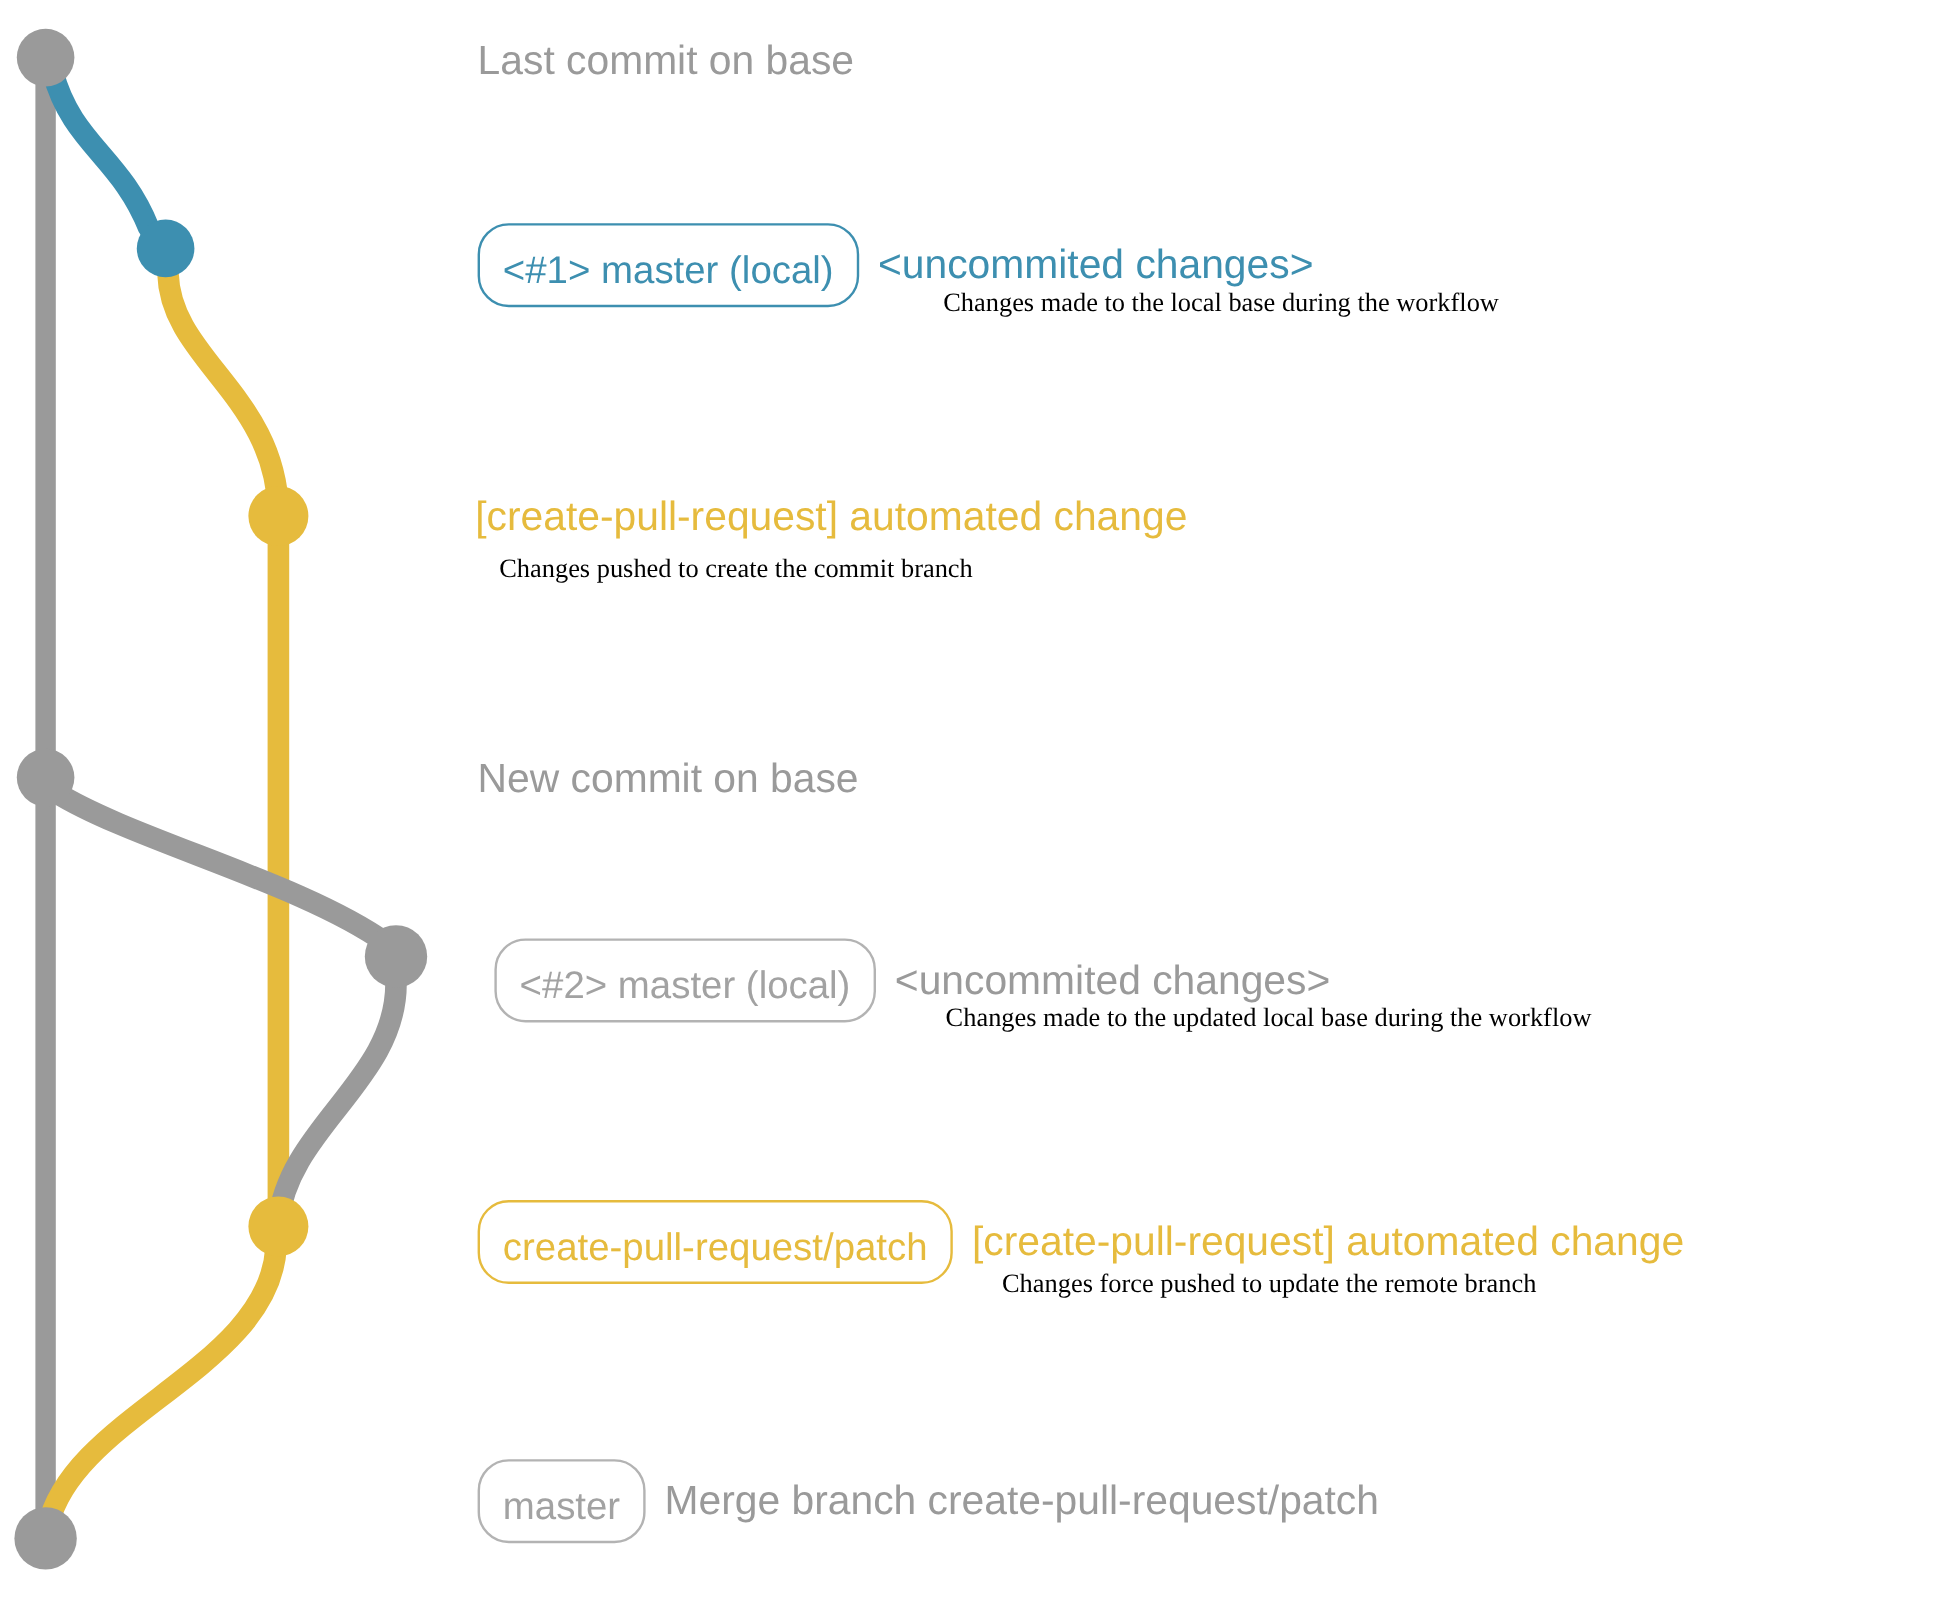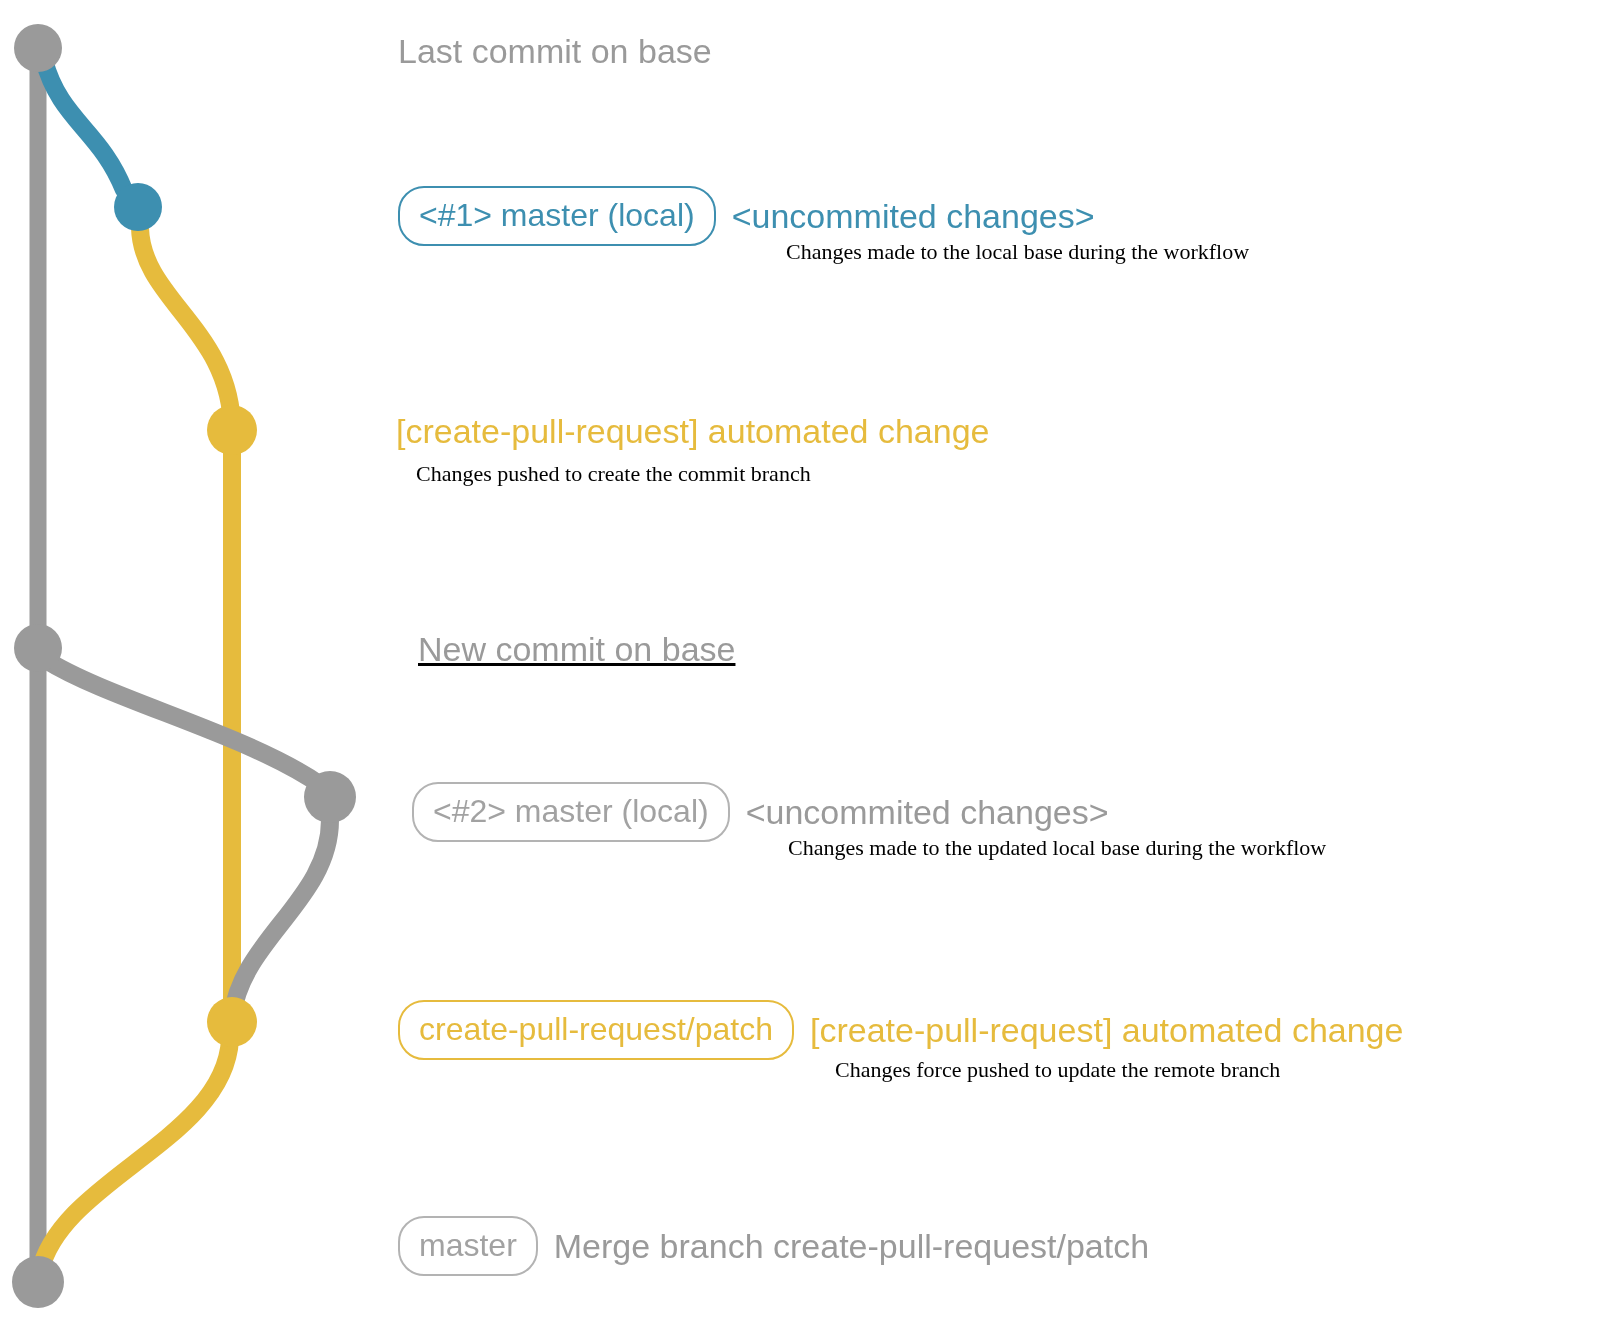--- a/index.html
+++ b/index.html
@@ -47,21 +47,21 @@
   }
   .subject.gray   { color: #9a9a9a; }
   .subject.blue   { color: #3d8fb0; }
   .subject.yellow { color: #e6bb3d; }
 
   
   .badge {
     font-family: "Liberation Sans", sans-serif;
     font-size: 32px;
     line-height: 1;
-    padding: 11px 19px 13px 19px;
+    padding: 21px 19px 13px 19px;
     border-radius: 26px;
     border: 2px solid currentColor;
     white-space: nowrap;
     box-sizing: border-box;
   }
   .badge.blue   { color: #3d8fb0; border-color: #3d8fb0; }
   .badge.gray   { color: #a2a2a2; border-color: #b3b3b3; }
   .badge.yellow { color: #e6bb3d; border-color: #e6bb3d; }
 
   .badge + .subject { margin-left: 16px; }
@@ -114,21 +114,21 @@
     <span class="badge blue">&lt;#1&gt; master (local)</span>
     <span class="subject blue">&lt;uncommited changes&gt;</span>
   </div>
   <div class="annotation" style="left:786px; top:240px;">Changes made to the local base during the workflow</div>
 
   <div class="row" style="left:396px; top:412px;">
     <span class="subject yellow">[create-pull-request] automated change</span>
   </div>
   <div class="annotation" style="left:416px; top:462px;">Changes pushed to create the commit branch</div>
 
-  <div class="row" style="left:418px; top:630px;text-decoration:underline;">
+  <div class="row" style="left:398px; top:630px;">
     <span class="subject gray">New commit on base</span>
   </div>
 
   <div class="row" style="left:412px; top:782px;">
     <span class="badge gray">&lt;#2&gt; master (local)</span>
     <span class="subject gray">&lt;uncommited changes&gt;</span>
   </div>
   <div class="annotation" style="left:788px; top:836px;">Changes made to the updated local base during the workflow</div>
 
   <div class="row" style="left:398px; top:1000px;">

